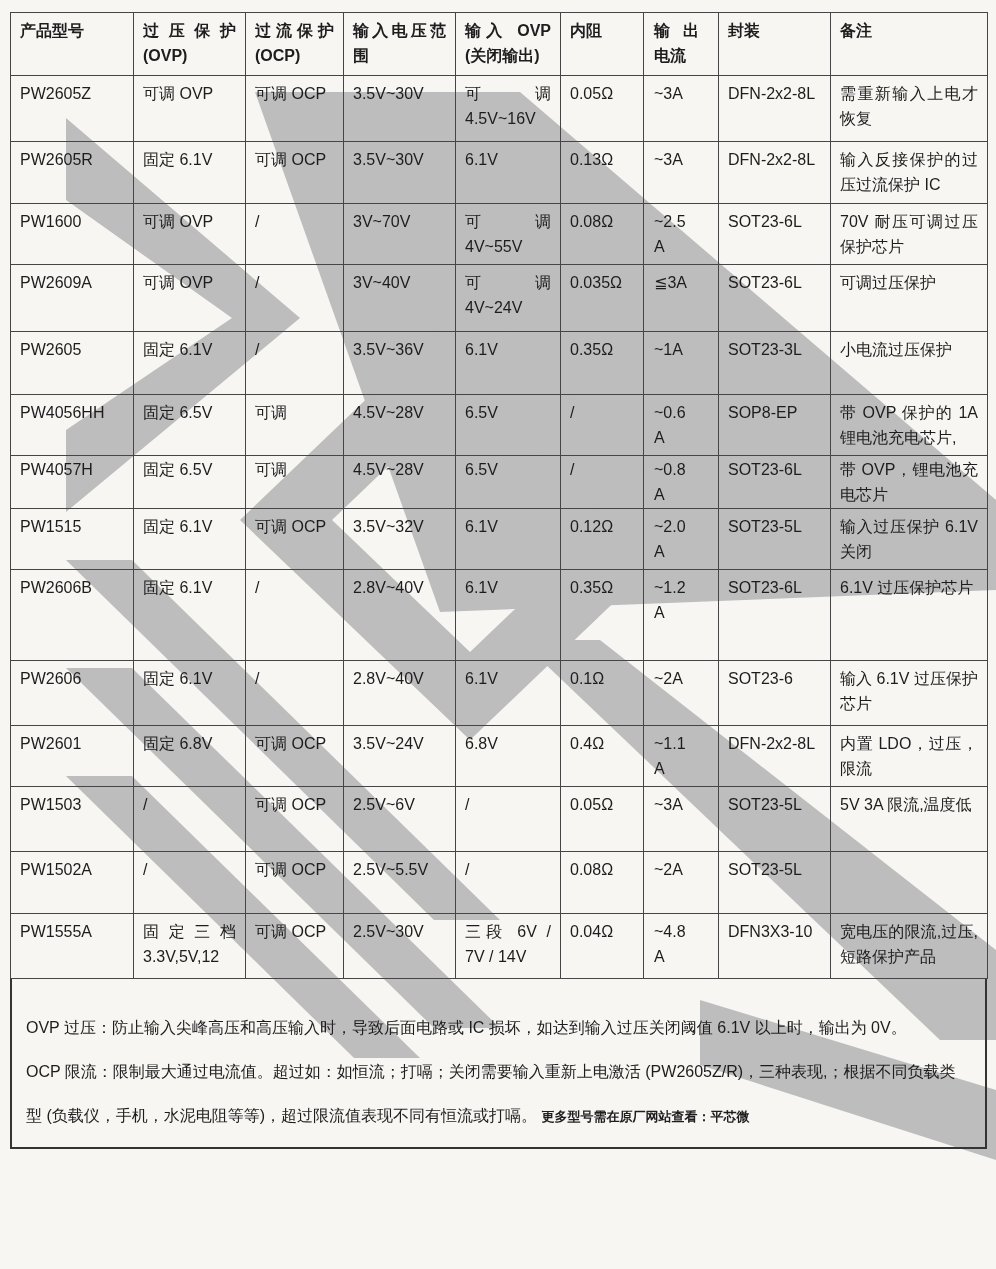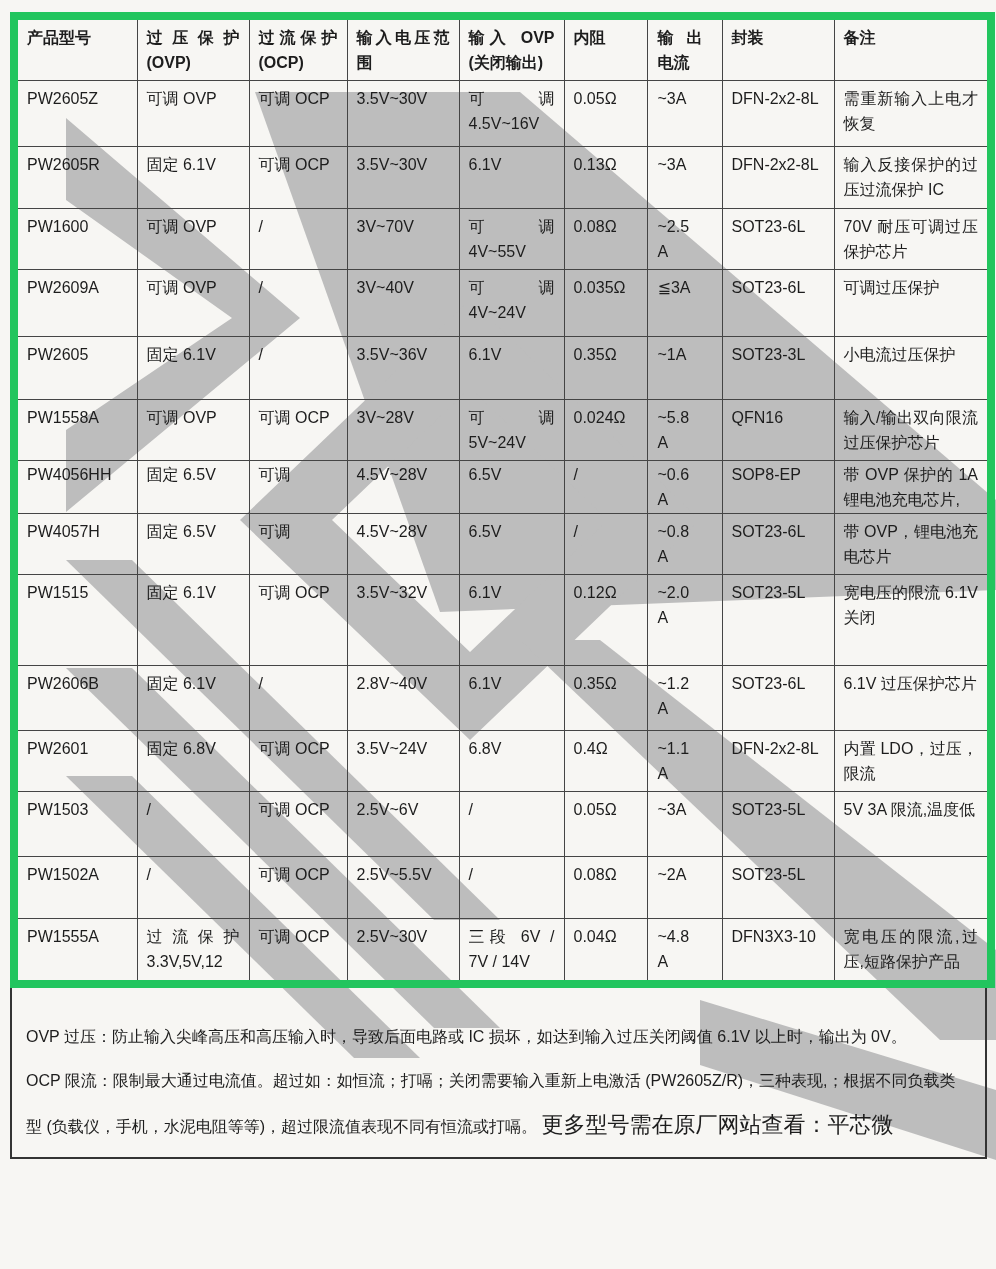--- a/index.html
+++ b/index.html
@@ -11,21 +11,21 @@
     position:relative;
     overflow:hidden;
   }
   .watermark{position:absolute;left:0;top:0;width:996px;height:1269px;z-index:0;}
   .sheet{position:absolute;left:10px;top:12px;width:977px;z-index:1;}
 
   table.spec{
     border-collapse:collapse;
     table-layout:fixed;
     width:977px;
-    border:8px solid #22c55e;
+    border:1px solid #22c55e;
     background:transparent;
   }
   th,td{
     border:1px solid #454545;
     vertical-align:top;
     padding:5px 9px;
     font-size:16px;
     line-height:25px;
     text-align:justify;
     word-break:break-word;
@@ -58,21 +58,21 @@
 
   .footnotes{
     border:2px solid #343434;
     border-top:none;
     padding:27px 14px 8px 14px;
     font-size:16px;
     line-height:44px;
     background:transparent;
   }
   .footnotes p{margin:0;}
-  .footnotes .more{font-size:22px;font-weight:normal;}
+  .footnotes .more{font-size:13px;font-weight:bold;}
 </style>
 </head>
 <body>
 
 <div class="watermark">
   <svg width="996" height="1269" viewBox="0 0 996 1269" xmlns="http://www.w3.org/2000/svg">
     <g fill="#bdbdbd">
 
       <polygon points="66,118 300,318 66,512 66,430 232,318 66,200"></polygon>
 
@@ -166,31 +166,20 @@
           <td>固定 6.1V</td>
           <td>/</td>
           <td>3.5V~36V</td>
           <td>6.1V</td>
           <td>0.35Ω</td>
           <td>~1A</td>
           <td>SOT23-3L</td>
           <td>小电流过压保护</td>
         </tr>
         <tr>
-          <td>PW1558A</td>
-          <td>可调 OVP</td>
-          <td>可调 OCP</td>
-          <td>3V~28V</td>
-          <td>可 调 5V~24V</td>
-          <td>0.024Ω</td>
-          <td>~5.8 A</td>
-          <td>QFN16</td>
-          <td>输入/输出双向限流过压保护芯片</td>
-        </tr>
-        <tr>
           <td>PW4056HH</td>
           <td>固定 6.5V</td>
           <td>可调</td>
           <td>4.5V~28V</td>
           <td>6.5V</td>
           <td>/</td>
           <td>~0.6 A</td>
           <td>SOP8-EP</td>
           <td>带 OVP 保护的 1A 锂电池充电芯片,</td>
         </tr>
@@ -207,32 +196,43 @@
         </tr>
         <tr>
           <td>PW1515</td>
           <td>固定 6.1V</td>
           <td>可调 OCP</td>
           <td>3.5V~32V</td>
           <td>6.1V</td>
           <td>0.12Ω</td>
           <td>~2.0 A</td>
           <td>SOT23-5L</td>
-          <td>宽电压的限流 6.1V 关闭</td>
+          <td>输入过压保护 6.1V 关闭</td>
         </tr>
         <tr>
           <td>PW2606B</td>
           <td>固定 6.1V</td>
           <td>/</td>
           <td>2.8V~40V</td>
           <td>6.1V</td>
           <td>0.35Ω</td>
           <td>~1.2 A</td>
           <td>SOT23-6L</td>
           <td>6.1V 过压保护芯片</td>
+        </tr>
+        <tr>
+          <td>PW2606</td>
+          <td>固定 6.1V</td>
+          <td>/</td>
+          <td>2.8V~40V</td>
+          <td>6.1V</td>
+          <td>0.1Ω</td>
+          <td>~2A</td>
+          <td>SOT23-6</td>
+          <td>输入 6.1V 过压保护芯片</td>
         </tr>
         <tr>
           <td>PW2601</td>
           <td>固定 6.8V</td>
           <td>可调 OCP</td>
           <td>3.5V~24V</td>
           <td>6.8V</td>
           <td>0.4Ω</td>
           <td>~1.1 A</td>
           <td>DFN-2x2-8L</td>
@@ -255,21 +255,21 @@
           <td>可调 OCP</td>
           <td>2.5V~5.5V</td>
           <td>/</td>
           <td>0.08Ω</td>
           <td>~2A</td>
           <td>SOT23-5L</td>
           <td></td>
         </tr>
         <tr>
           <td>PW1555A</td>
-          <td>过流保护 3.3V,5V,12</td>
+          <td>固定三档 3.3V,5V,12</td>
           <td>可调 OCP</td>
           <td>2.5V~30V</td>
           <td>三段 6V / 7V / 14V</td>
           <td>0.04Ω</td>
           <td>~4.8 A</td>
           <td>DFN3X3-10</td>
           <td>宽电压的限流,过压,短路保护产品</td>
         </tr>
       </tbody>
   </table>

